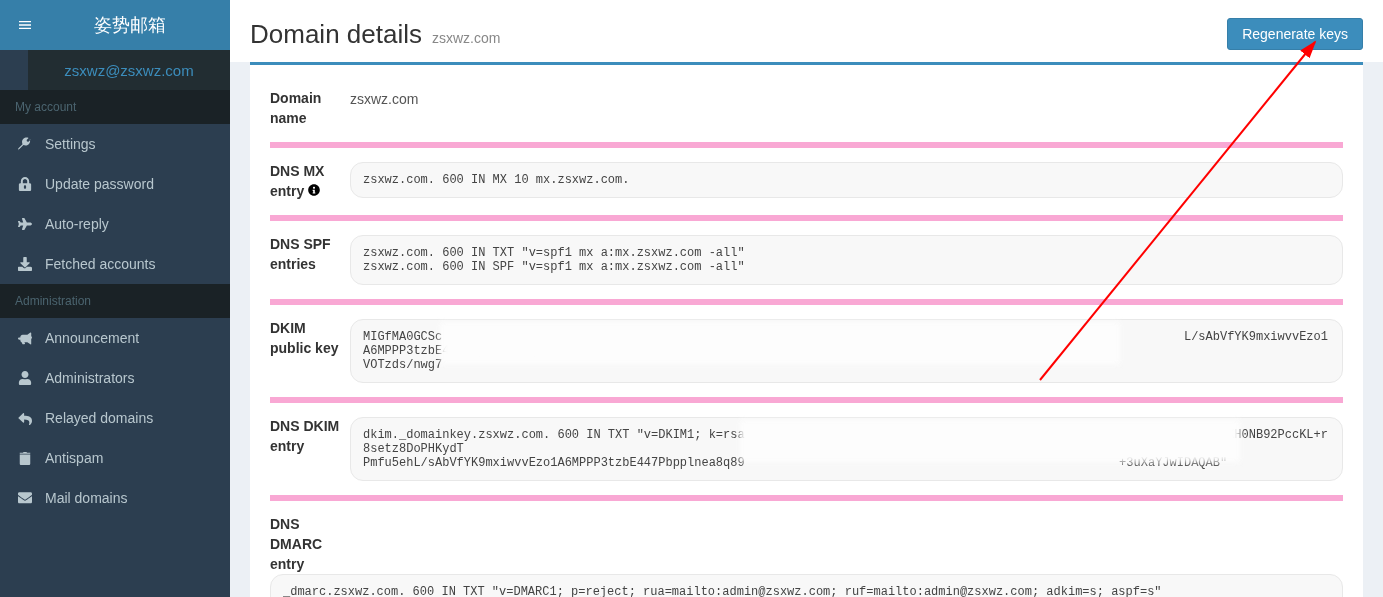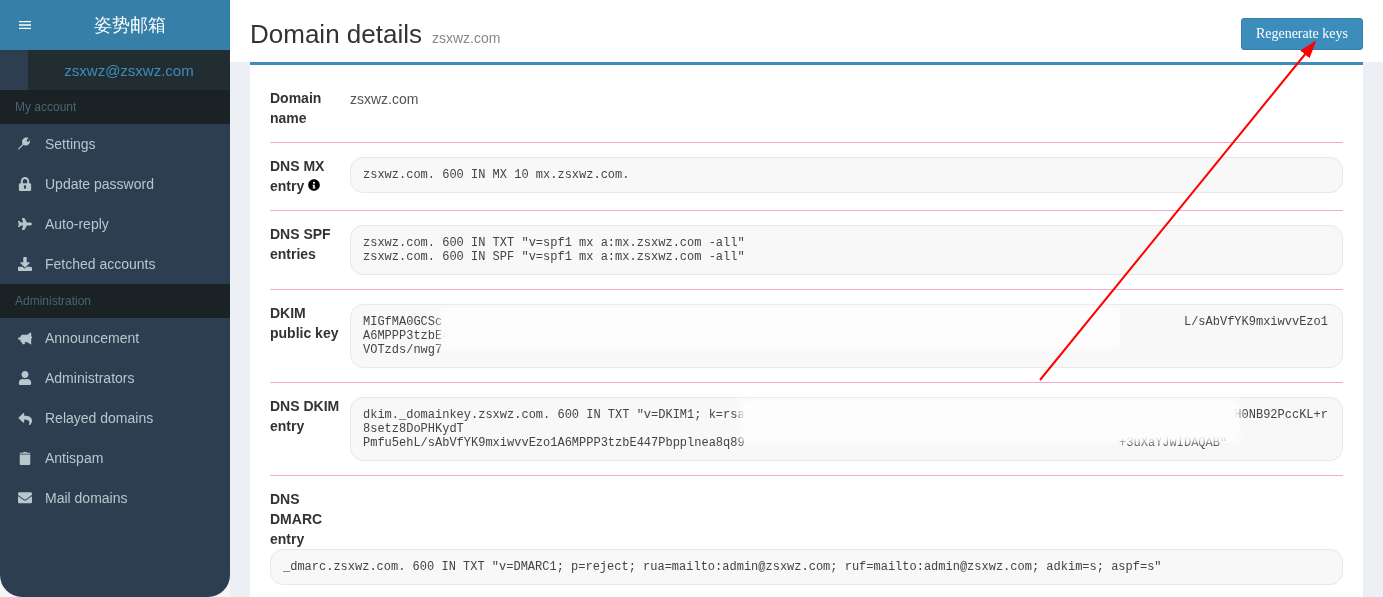--- a/index.html
+++ b/index.html
@@ -1,39 +1,39 @@
 <!DOCTYPE html>
 <html><head>
   <meta charset="utf-8">
   <style>
     * { margin: 0; padding: 0; box-sizing: border-box; }
     body { font-family: -apple-system, BlinkMacSystemFont, "Segoe UI", Arial, sans-serif; font-size: 14px; color: #333; background: #f5f5f5; overflow: hidden; }
     .layout { display: flex; width: 1383px; height: 597px; }
     
-    .sidebar { width: 230px; background: #2c3e50; color: #b8c7ce; display: flex; flex-direction: column; border-radius: 22px; }
+    .sidebar { width: 230px; background: #2c3e50; color: #b8c7ce; display: flex; flex-direction: column; }
     .sidebar-top { background: #367fa9; height: 50px; display: flex; align-items: center; }
     .hamburger { width: 50px; height: 50px; display: flex; align-items: center; justify-content: center; color: #fff; cursor: pointer; }
     .hamburger svg { width: 16px; height: 16px; }
     .brand { flex: 1; text-align: center; color: #fff; font-size: 18px; font-weight: 300; padding-right: 20px; }
     .user-row { background: #222d32; height: 40px; display: flex; align-items: center; justify-content: center; color: #3c8dbc; font-size: 15px; margin-left: 28px; }
     .section-label { color: #4b646f; background: #1a2226; padding: 10px 15px; font-size: 12px; }
     .nav-item { display: flex; align-items: center; padding: 12px 15px; color: #b8c7ce; cursor: pointer; }
     .nav-item .icon { width: 20px; margin-right: 10px; display: flex; align-items: center; justify-content: center; }
     .nav-item .icon svg { width: 14px; height: 14px; fill: currentColor; }
     
     .main { flex: 1; background: #ecf0f5; overflow: hidden; }
     .page-header { background: #fff; padding: 18px 20px 12px; display: flex; align-items: flex-end; justify-content: space-between; }
     .page-header-left { display: flex; align-items: baseline; gap: 10px; }
     .page-title { font-size: 26px; font-weight: 300; color: #333; }
     .page-subtitle { font-size: 14px; color: #888; }
-    .btn-primary { background: #3c8dbc; color: #fff; border: 1px solid #367fa9; padding: 7px 14px; font-size: 14px; border-radius: 3px; cursor: pointer; font-family: Liberation Serif, serif; }
+    .btn-primary { background: #3c8dbc; color: #fff; border: 1px solid #367fa9; padding: 7px 14px; font-size: 14px; border-radius: 3px; cursor: pointer; }
     .topbar-line { height: 3px; background: #3c8dbc; margin: 0 20px; }
     
     .details { padding: 10px 20px; background: #fff; margin: 0 0px; }
-    .detail-row { display: flex; border-bottom: 1px solid #f9a8d4; padding: 14px 0; }
+    .detail-row { display: flex; border-bottom: 6px solid #f9a8d4; padding: 14px 0; }
     .detail-row:last-child { border-bottom: none; flex-direction: column; }
     .detail-label { width: 80px; font-weight: 700; color: #333; font-size: 14px; line-height: 1.4; padding-right: 6px; }
     .detail-label .warn { display: inline-block; }
     .detail-value { flex: 1; }
     .plain-value { padding: 2px 0; color: #555; }
     .pre { background: #f8f8f8; border: 1px solid #e8e8e8; border-radius: 13px; padding: 10px 12px; font-family: "Courier New", monospace; font-size: 12px; color: #444; white-space: pre-wrap; word-break: break-all; position: relative; }
     
     .annotation-arrow { position: absolute; pointer-events: none; z-index: 1000; }
     .blur-box { position: absolute; background: #fdfdfd; filter: blur(3px); z-index: 2; }
   </style>

